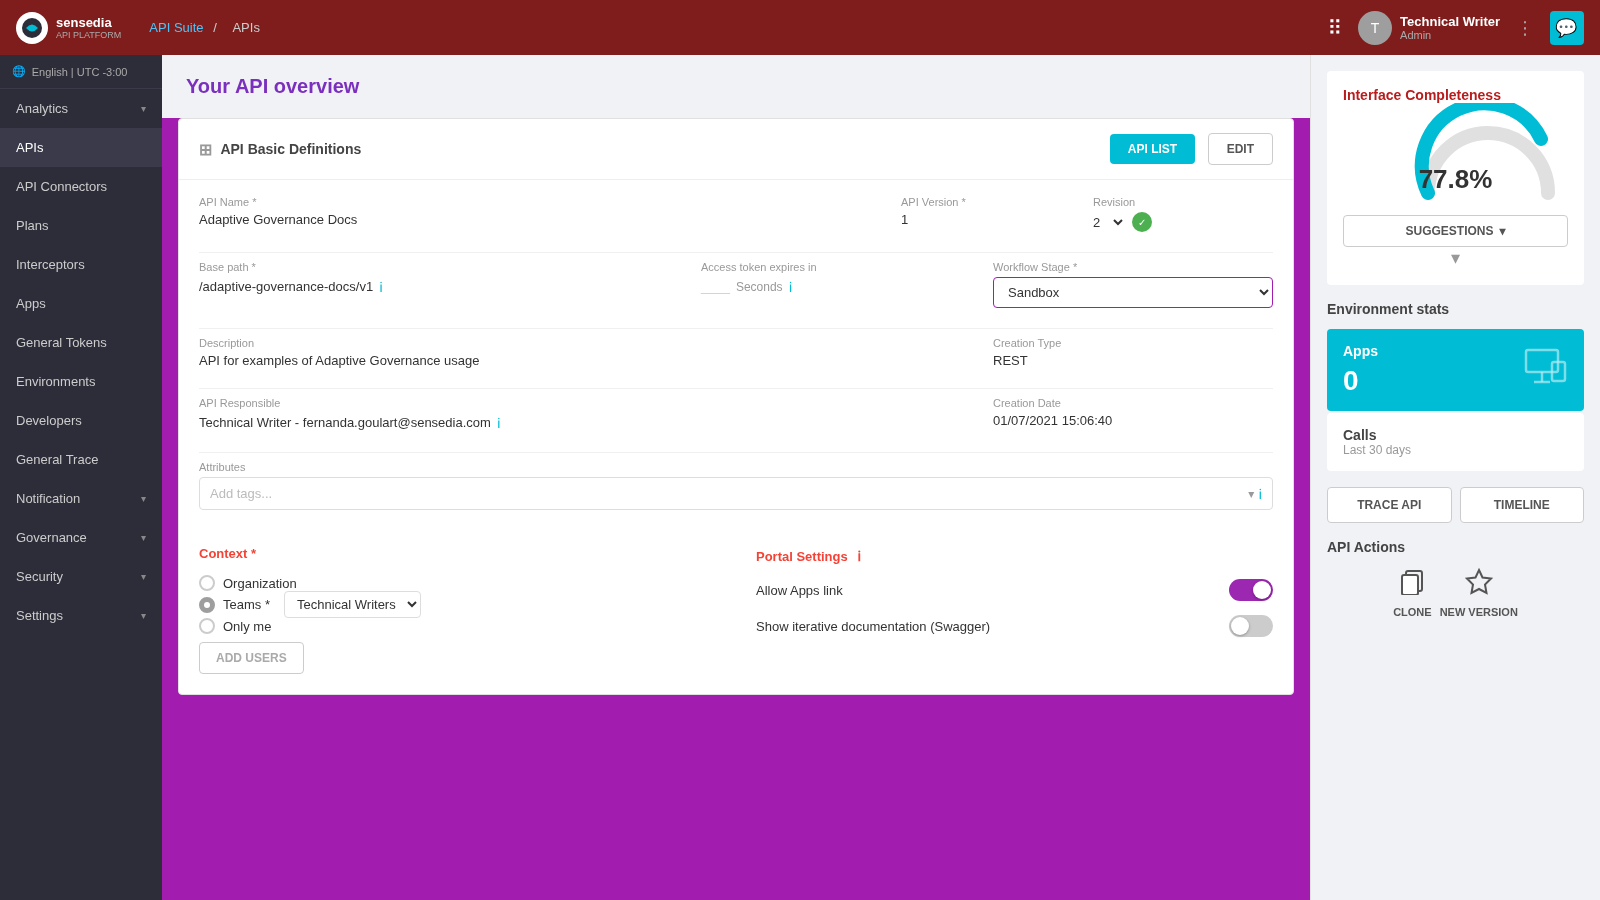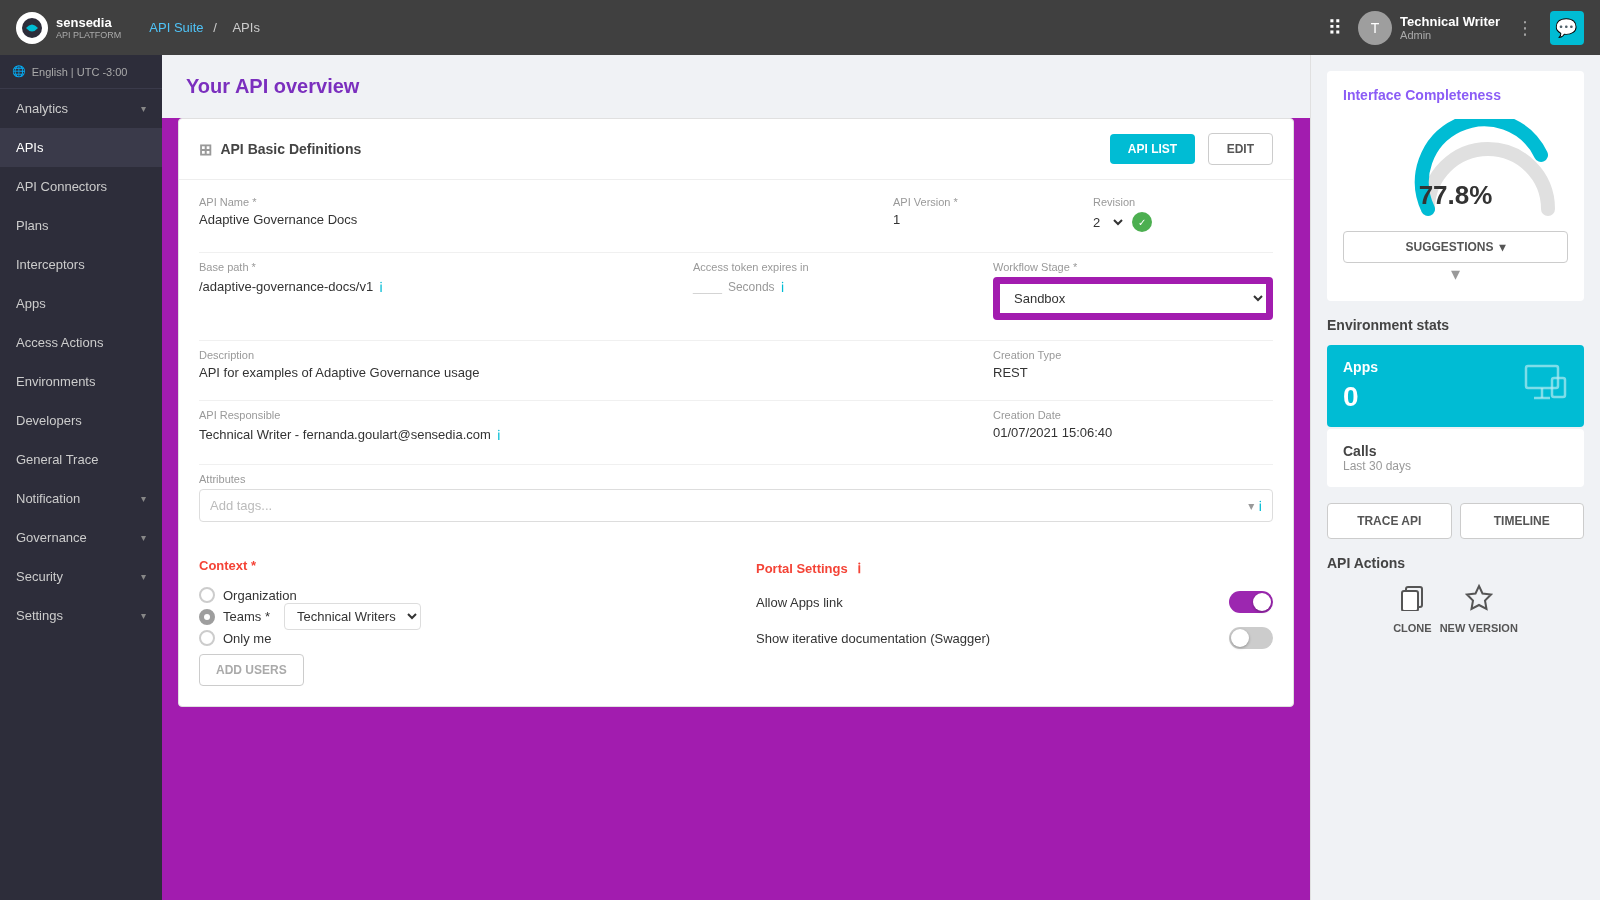--- a/index.html
+++ b/index.html
@@ -1,20 +1,20 @@
 <!DOCTYPE html>
 <html><head>
   <meta charset="utf-8">
   <style>
     * { box-sizing: border-box; margin: 0; padding: 0; }
     body { font-family: 'Segoe UI', Arial, sans-serif; background: #f0f2f5; display: flex; flex-direction: column; height: 900px; overflow: hidden; }
 
     
     .top-header {
-      background: #404040;
+      background: #7f1d1d;
       height: 55px;
       display: flex;
       align-items: center;
       justify-content: space-between;
       padding: 0 16px;
       flex-shrink: 0;
     }
     .top-header-left { display: flex; align-items: center; gap: 8px; }
     .logo { display: flex; align-items: center; gap: 8px; }
     .logo-icon { width: 32px; height: 32px; background: #fff; border-radius: 50%; display: flex; align-items: center; justify-content: center; font-weight: bold; font-size: 10px; color: #2d2d3a; }
@@ -125,31 +125,31 @@
       background: transparent;
       color: #555;
       border: 1px solid #ccc;
       padding: 8px 18px;
       border-radius: 4px;
       font-size: 12px;
       font-weight: 600;
       cursor: pointer;
     }
     .api-fields { padding: 16px 20px; }
-    .fields-row { display: flex; gap: 20px; margin-bottom: 20px; }
+    .fields-row { display: flex; gap: 12px; margin-bottom: 20px; }
     .field-group { flex: 1; }
     .field-group.narrow { flex: 0 0 180px; }
     .field-group.medium { flex: 0 0 280px; }
     .field-label { font-size: 11px; color: #999; margin-bottom: 4px; }
     .field-value { font-size: 13px; color: #333; display: flex; align-items: center; gap: 6px; }
     .field-value.path { font-size: 13px; }
     .info-icon { color: #00bcd4; font-size: 14px; cursor: pointer; }
     .field-with-icon { display: flex; align-items: center; gap: 6px; }
     .revision-select { border: none; background: transparent; font-size: 13px; color: #333; outline: none; }
-    .workflow-select { border: 7px solid #a21caf; padding: 6px 10px; border-radius: 4px; font-size: 13px; color: #333; background: #fff; outline: none; width: 100%; }
+    .workflow-select { border: 1px solid #a21caf; padding: 6px 10px; border-radius: 4px; font-size: 13px; color: #333; background: #fff; outline: none; width: 100%; }
     .green-dot { width: 20px; height: 20px; background: #4caf50; border-radius: 50%; display: flex; align-items: center; justify-content: center; }
     .green-dot::after { content: '✓'; color: #fff; font-size: 10px; }
     .divider { border: none; border-top: 1px solid #f0f0f0; margin: 8px 0; }
 
     .attributes-row { margin-bottom: 20px; }
     .tags-input { display: flex; align-items: center; border: 1px solid #ddd; border-radius: 4px; padding: 6px 10px; background: #fff; }
     .tags-placeholder { color: #bbb; font-size: 13px; flex: 1; }
     .tags-chevron { color: #999; font-size: 12px; margin-right: 4px; }
 
     
@@ -182,21 +182,21 @@
       padding: 16px;
       overflow-y: auto;
       border-left: 1px solid #e0e0e0;
     }
     .completeness-card {
       background: #fff;
       border-radius: 4px;
       padding: 16px;
       margin-bottom: 16px;
     }
-    .completeness-title { font-size: 14px; font-weight: 600; color: #8b5cf6; margin-bottom: 16px; }
+    .completeness-title { font-size: 14px; font-weight: 600; color: #b91c1c; }
     .gauge-container { display: flex; justify-content: flex-end; margin-bottom: 12px; position: relative; }
     .gauge-svg { width: 160px; height: 100px; }
     .gauge-percent {
       position: absolute;
       bottom: 8px;
       left: 50%;
       transform: translateX(-50%);
       font-size: 26px;
       font-weight: 700;
       color: #333;
@@ -320,21 +320,21 @@
     <div class="sidebar-item">
       <span class="sidebar-item-label">Plans</span>
     </div>
     <div class="sidebar-item">
       <span class="sidebar-item-label">Interceptors</span>
     </div>
     <div class="sidebar-item">
       <span class="sidebar-item-label">Apps</span>
     </div>
     <div class="sidebar-item">
-      <span class="sidebar-item-label">Access Actions</span>
+      <span class="sidebar-item-label">General Tokens</span>
     </div>
     <div class="sidebar-item">
       <span class="sidebar-item-label">Environments</span>
     </div>
     <div class="sidebar-item">
       <span class="sidebar-item-label">Developers</span>
     </div>
     <div class="sidebar-item">
       <span class="sidebar-item-label">General Trace</span>
     </div>

